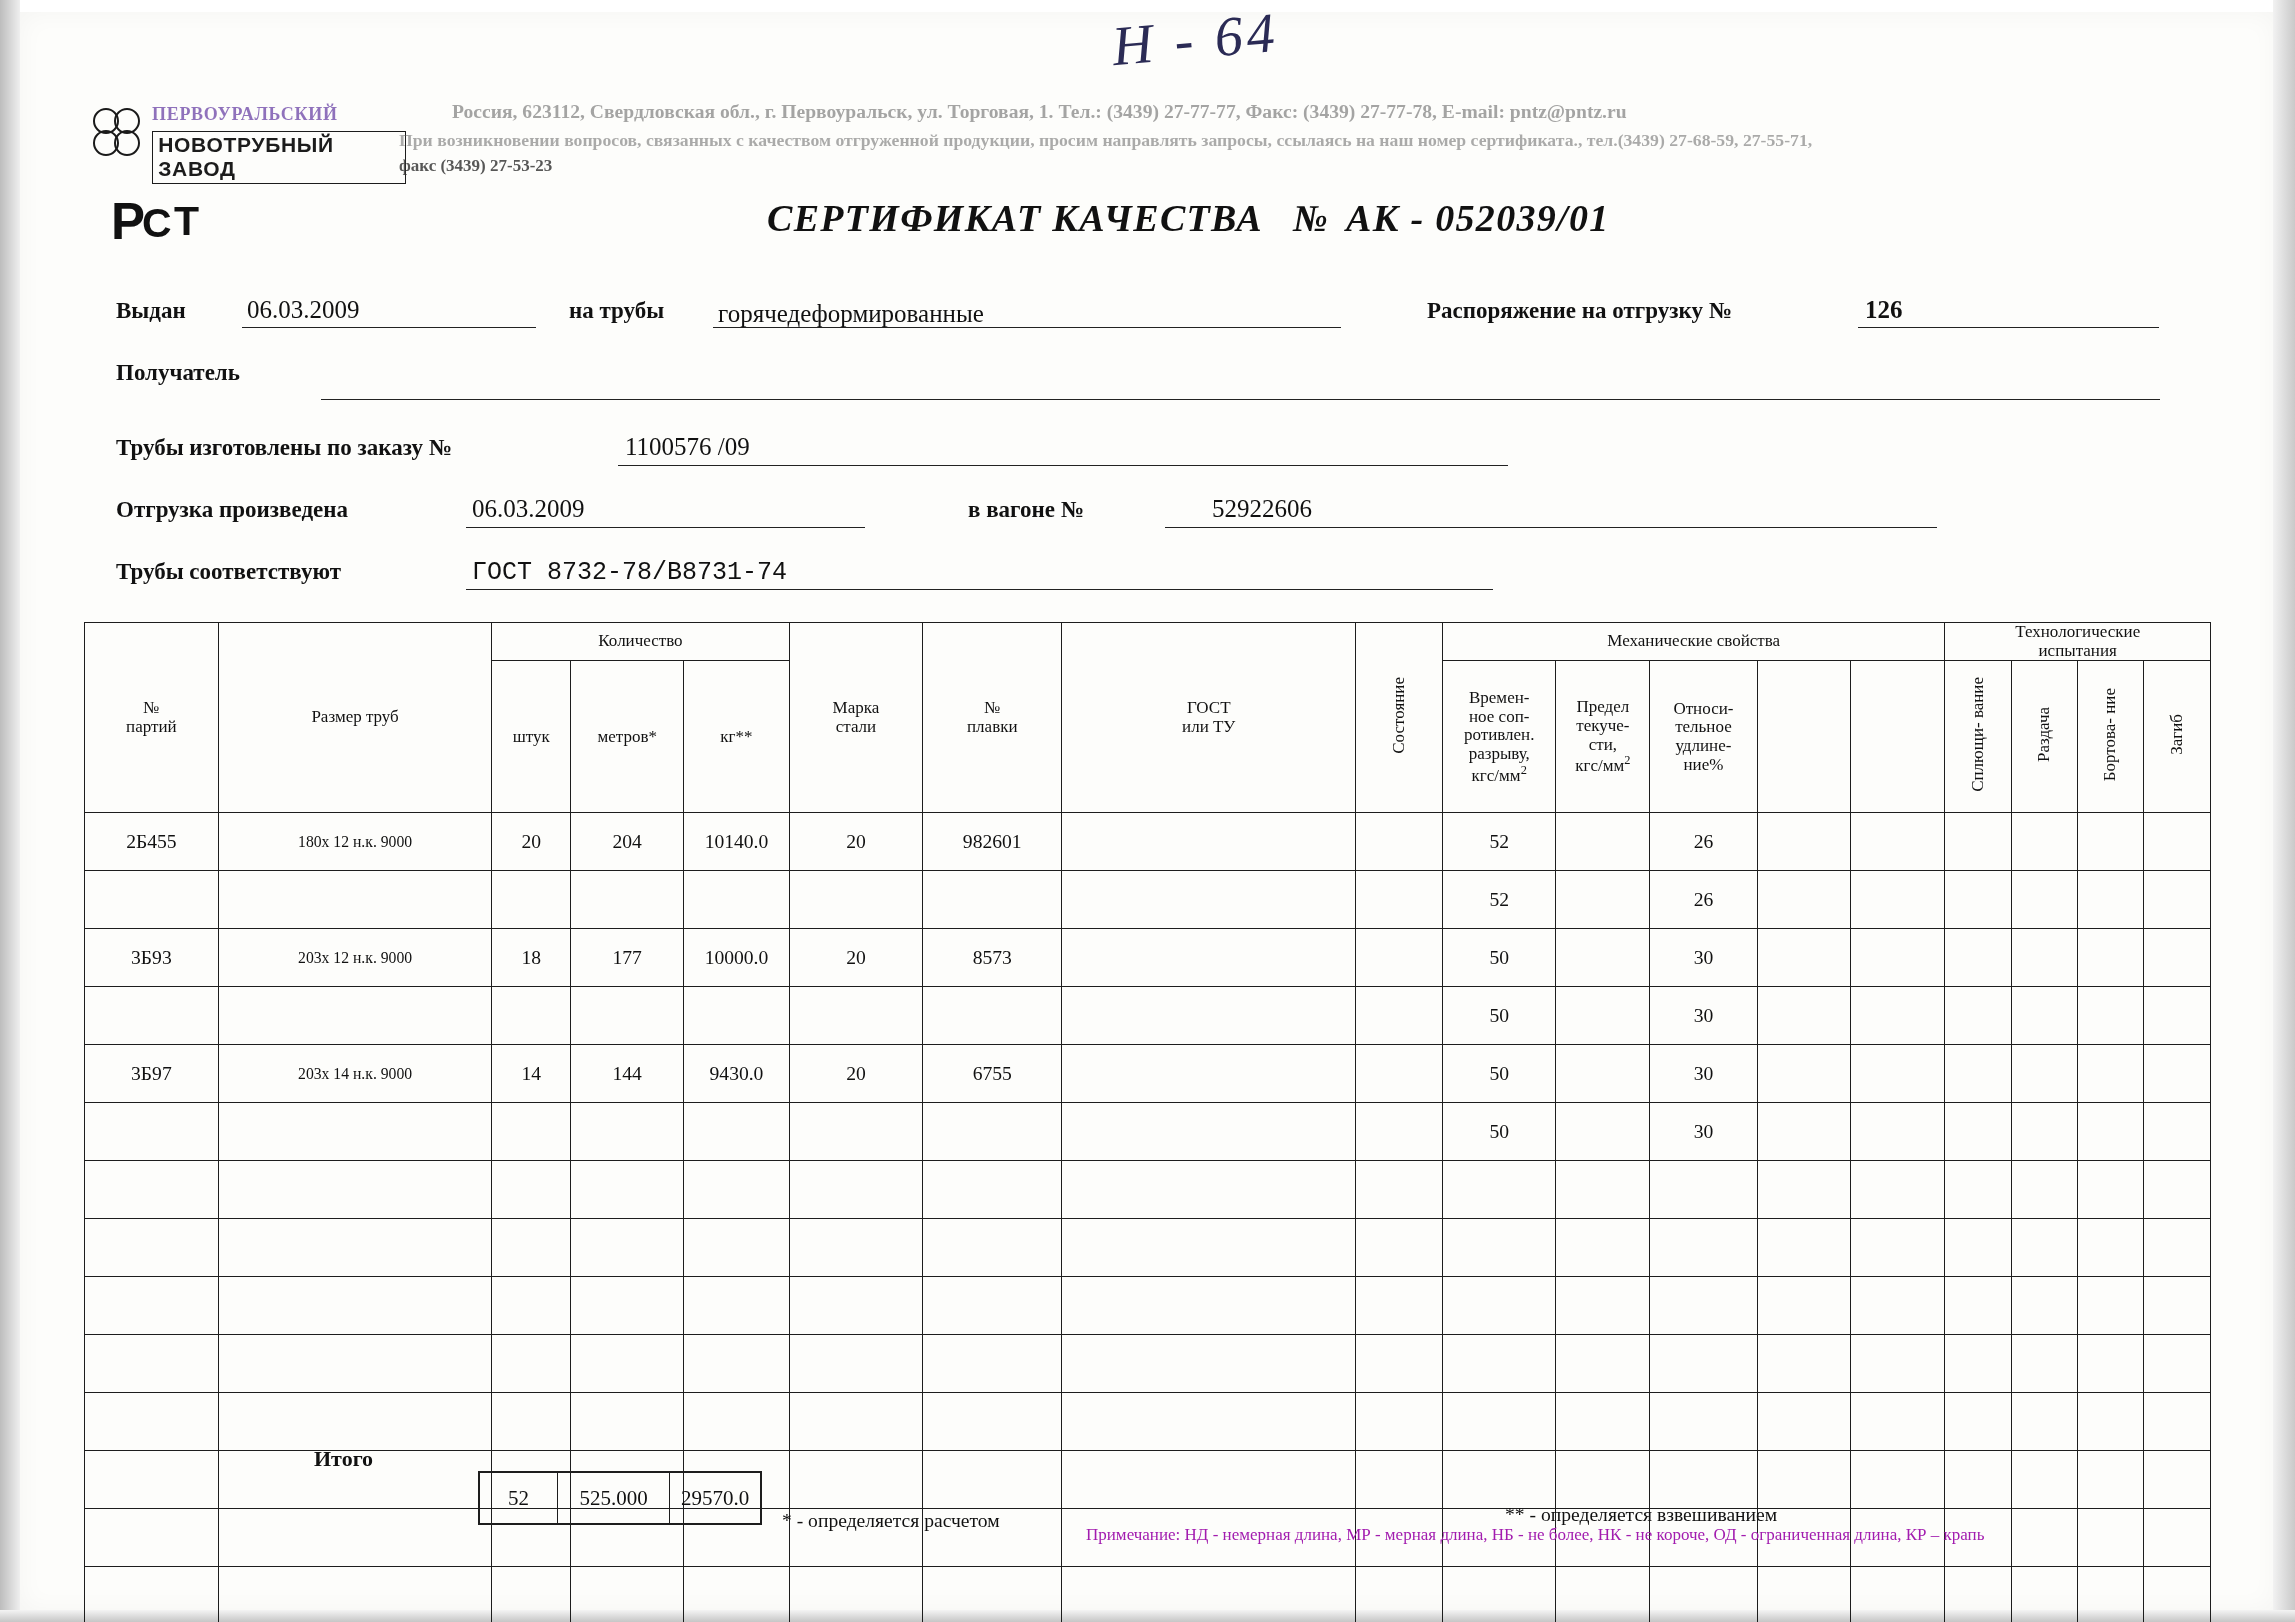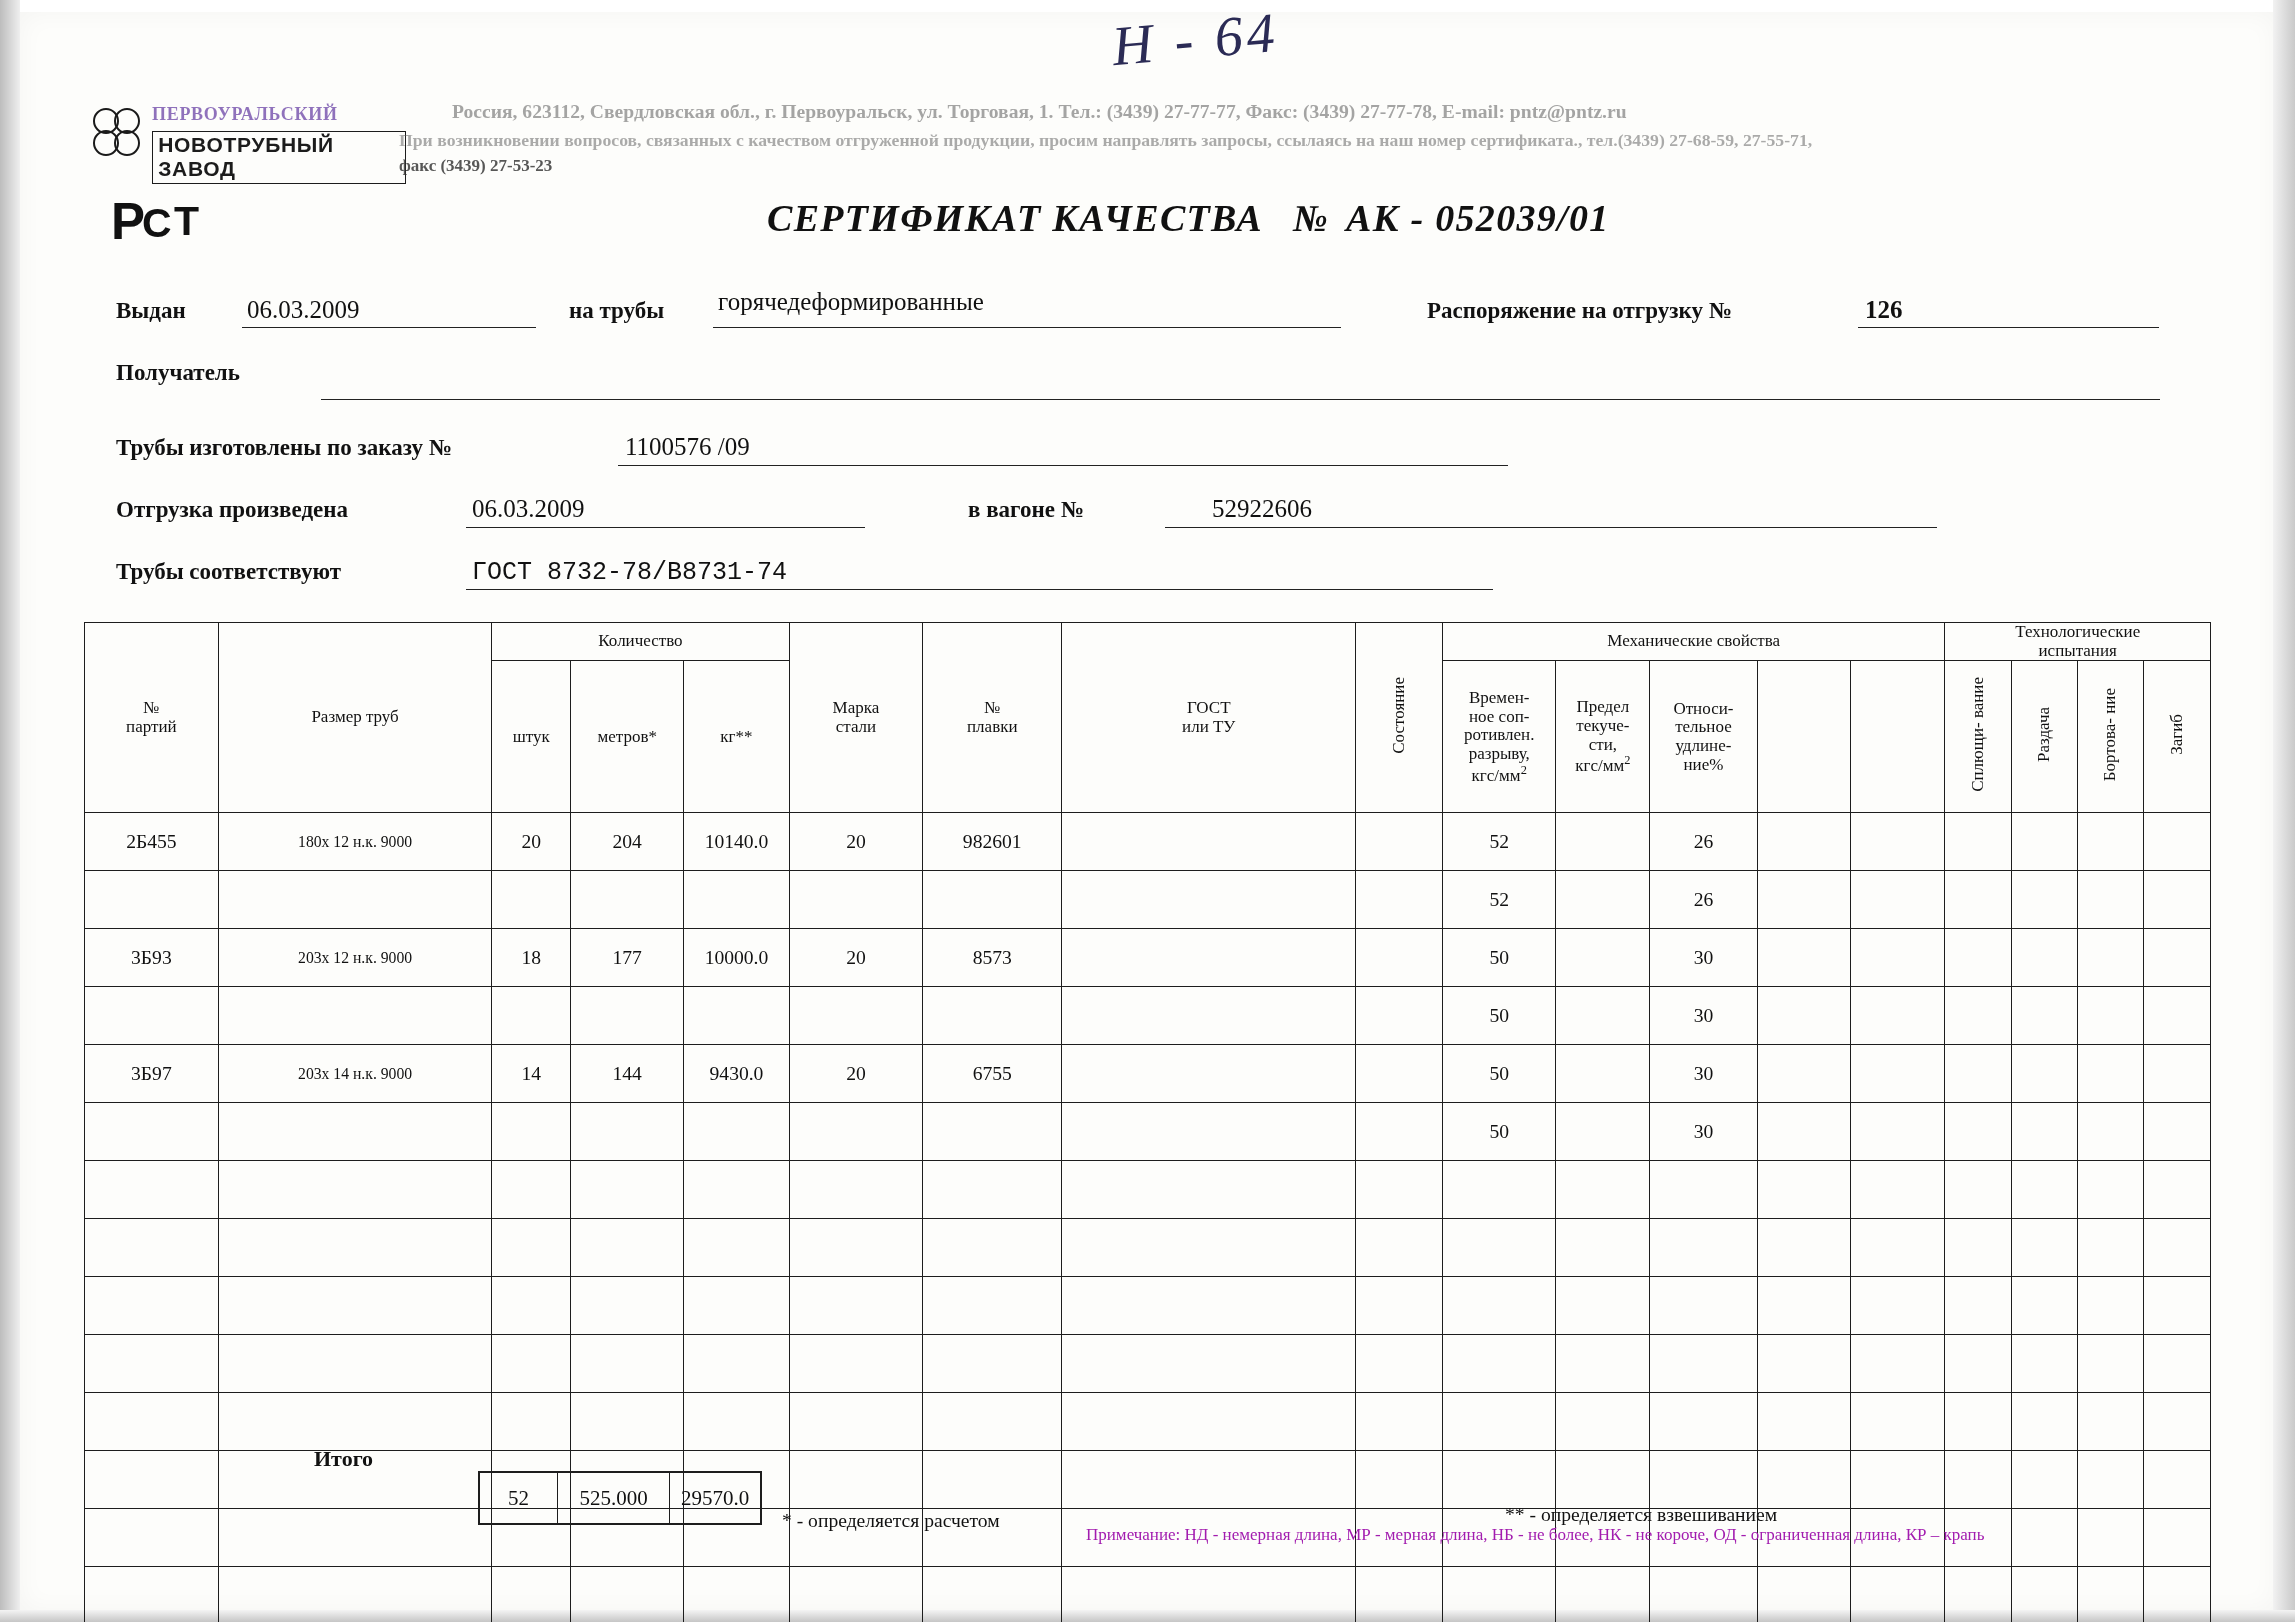--- a/index.html
+++ b/index.html
@@ -208,21 +208,21 @@
 
   <div class="title">
     <span>СЕРТИФИКАТ КАЧЕСТВА</span><span class="num">№</span><span class="cert-no">АК - 052039/01</span>
   </div>
 
   <div class="fld-label" style="left:116px; top:298px;">Выдан</div>
   <div class="fld-value" style="left:247px; top:296px;">06.03.2009</div>
   <div class="rule" style="left:242px; top:327px; width:294px;"></div>
 
   <div class="fld-label" style="left:569px; top:298px;">на трубы</div>
-  <div class="fld-value" style="left:718px; top:288px;text-align:center;">горячедеформированные</div>
+  <div class="fld-value" style="left:718px; top:300px;text-align:center;">горячедеформированные</div>
   <div class="rule" style="left:713px; top:327px; width:628px;"></div>
 
   <div class="fld-label" style="left:1427px; top:298px;">Распоряжение на отгрузку №</div>
   <div class="fld-value" style="left:1865px; top:296px; font-weight:bold;">126</div>
   <div class="rule" style="left:1858px; top:327px; width:301px;"></div>
 
   <div class="fld-label" style="left:116px; top:360px;">Получатель</div>
   <div class="fld-value" style="left:327px; top:368px;"></div>
   <div class="rule" style="left:321px; top:399px; width:1839px;"></div>
 

